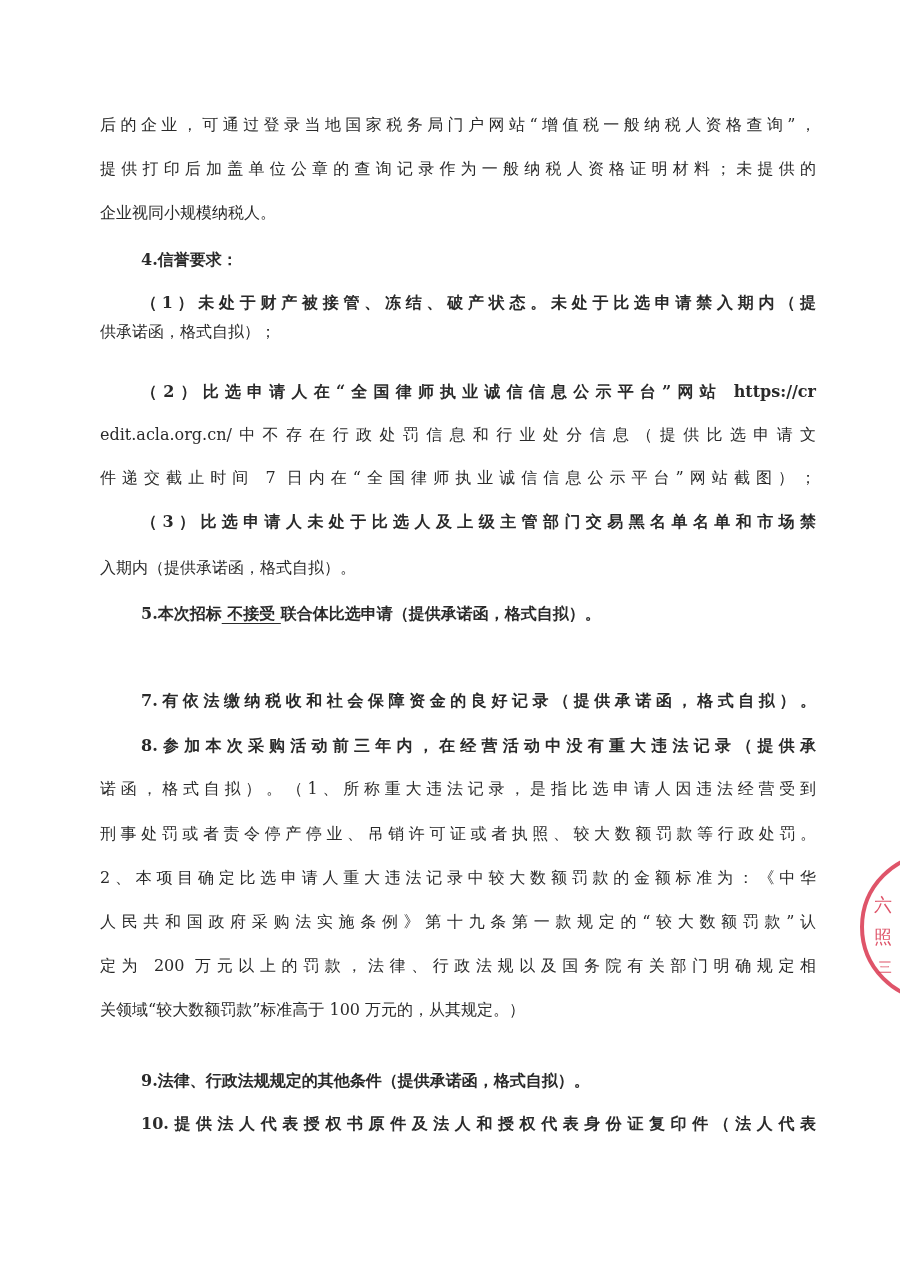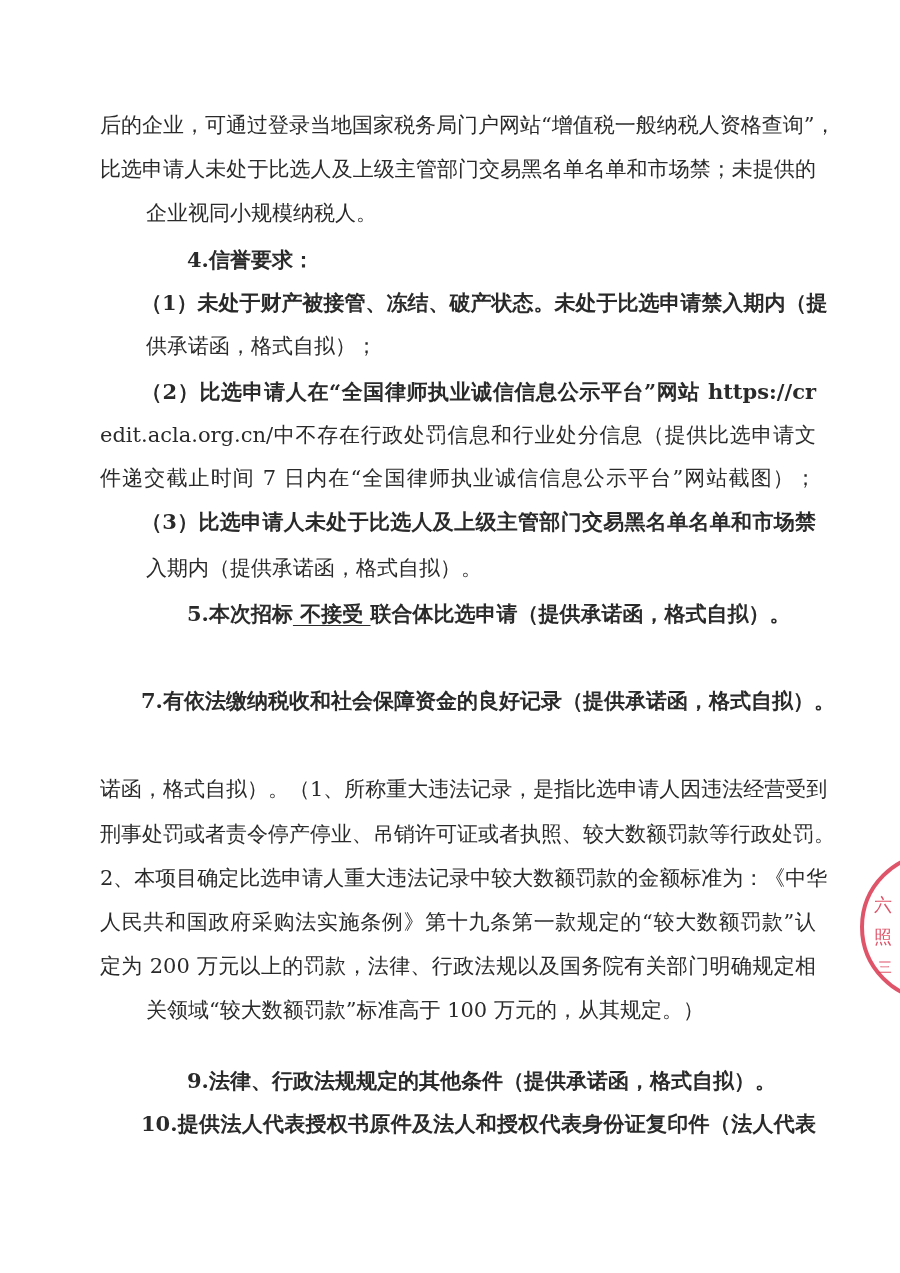--- a/index.html
+++ b/index.html
@@ -11,27 +11,27 @@
     font-family: "DejaVu Serif", "Liberation Serif", serif;
     color: #2a2a2a;
   }
   .page { position: absolute; left: 0; top: 0; width: 900px; height: 1273px; }
   .line {
     position: absolute;
     left: 100px;
     width: 716px;
     height: 30px;
     line-height: 30px;
-    font-size: 21px;
+    font-size: 16px;
     white-space: nowrap;
     text-align: justify;
     text-align-last: justify;
     letter-spacing: 0px;
   }
-  .line.last { text-align-last: left; margin-left: 46px; }
+  .line.last { text-align-last: left; }
   .line.indent { left: 141px; width: 675px; font-weight: bold; }
   .u { text-decoration: underline; text-underline-offset: 4px; text-decoration-thickness: 1px; }
   .seal {
     position: absolute;
     left: 860px; top: 852px;
     width: 150px; height: 150px;
     border-radius: 50%;
     border: 4px solid #d9364f;
     box-sizing: border-box;
     opacity: 0.85;
@@ -44,41 +44,42 @@
     font-family: "DejaVu Sans", sans-serif;
     line-height: 1;
   }
 </style>
 </head>
 <body>
 
 <div class="page">
 
   <div class="line" style="top:110px">后的企业，可通过登录当地国家税务局门户网站“增值税一般纳税人资格查询”，</div>
-  <div class="line" style="top:154px">比选申请人未处于比选人及上级主管部门交易黑名单名单和市场禁；未提供的</div>
+  <div class="line" style="top:154px">提供打印后加盖单位公章的查询记录作为一般纳税人资格证明材料；未提供的</div>
   <div class="line last" style="top:198px">企业视同小规模纳税人。</div>
 
   <div class="line indent last" style="top:245px">4.信誉要求：</div>
 
   <div class="line indent" style="top:288px">（1）未处于财产被接管、冻结、破产状态。未处于比选申请禁入期内（提</div>
-  <div class="line last" style="top:331px">供承诺函，格式自拟）；</div>
+  <div class="line last" style="top:317px">供承诺函，格式自拟）；</div>
 
   <div class="line indent" style="top:377px">（2）比选申请人在“全国律师执业诚信信息公示平台”网站 https://cr</div>
   <div class="line" style="top:420px">edit.acla.org.cn/中不存在行政处罚信息和行业处分信息（提供比选申请文</div>
   <div class="line" style="top:463px">件递交截止时间 7 日内在“全国律师执业诚信信息公示平台”网站截图）；</div>
 
   <div class="line indent" style="top:507px">（3）比选申请人未处于比选人及上级主管部门交易黑名单名单和市场禁</div>
   <div class="line last" style="top:553px">入期内（提供承诺函，格式自拟）。</div>
 
   <div class="line indent last" style="top:599px">
     <span>5.本次招标</span><span class="u"> 不接受 </span><span>联合体比选申请（提供承诺函，格式自拟）。</span>
   </div>
 
   <div class="line indent" style="top:686px">7.有依法缴纳税收和社会保障资金的良好记录（提供承诺函，格式自拟）。</div>
 
+  <div class="line indent" style="top:731px">8.参加本次采购活动前三年内，在经营活动中没有重大违法记录（提供承</div>
   <div class="line" style="top:774px">诺函，格式自拟）。（1、所称重大违法记录，是指比选申请人因违法经营受到</div>
   <div class="line" style="top:819px">刑事处罚或者责令停产停业、吊销许可证或者执照、较大数额罚款等行政处罚。</div>
   <div class="line" style="top:863px">2、本项目确定比选申请人重大违法记录中较大数额罚款的金额标准为：《中华</div>
   <div class="line" style="top:907px">人民共和国政府采购法实施条例》第十九条第一款规定的“较大数额罚款”认</div>
   <div class="line" style="top:951px">定为 200 万元以上的罚款，法律、行政法规以及国务院有关部门明确规定相</div>
   <div class="line last" style="top:995px">关领域“较大数额罚款”标准高于 100 万元的，从其规定。）</div>
 
   <div class="line indent last" style="top:1066px">9.法律、行政法规规定的其他条件（提供承诺函，格式自拟）。</div>
   <div class="line indent" style="top:1109px">10.提供法人代表授权书原件及法人和授权代表身份证复印件（法人代表</div>
 

